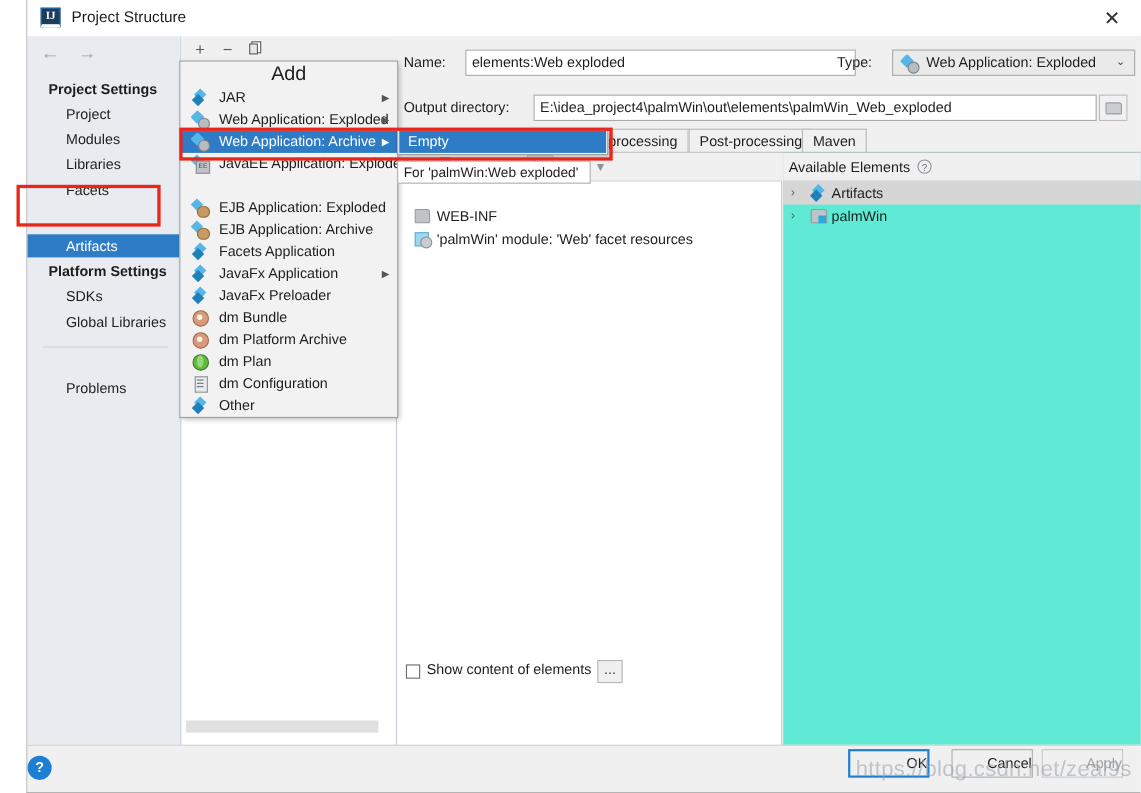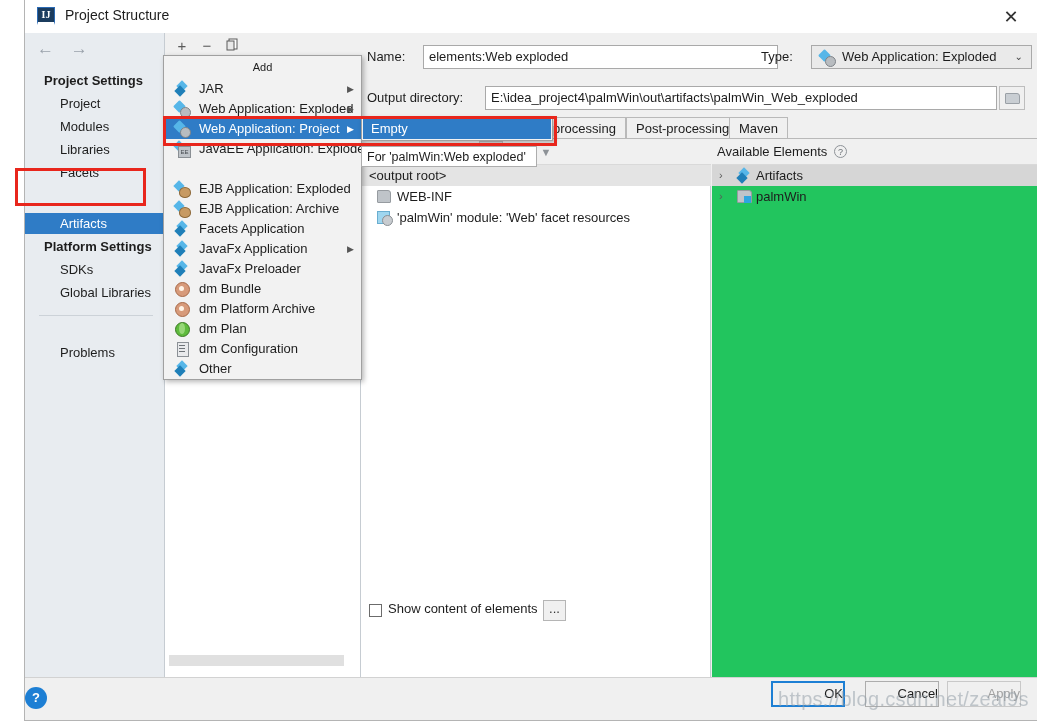--- a/index.html
+++ b/index.html
@@ -99,21 +99,21 @@
 
   
   #add-menu {
     position: absolute; left: 163px; top: 55px; width: 199px; height: 325px;
     background: #f2f2f2; border: 1px solid #a0a0a0;
     box-shadow: 2px 2px 5px rgba(0,0,0,.28);
     z-index: 40;
   }
   #add-menu-title {
     position: absolute; left: 0; top: 0; width: 197px; height: 22px;
-    text-align: center; line-height: 22px; font-size: 11px; color: #1d1d1d;
+    text-align: center; line-height: 22px; font-size: 18px; color: #1d1d1d;
   }
   .menu-item {
     position: absolute; left: 1px; width: 196px; height: 20px;
     line-height: 20px; padding-left: 34px; font-size: 13px; color: #1d1d1d;
     cursor: pointer; white-space: nowrap;
   }
   .menu-item.sel { background: #2f7cc6; color: #ffffff; }
   .menu-item .mi-arrow {
     position: absolute; right: 7px; top: 0; font-size: 9px; color: #555; line-height: 20px;
   }
@@ -270,21 +270,21 @@
     background: #9fd6ef; border: 1px solid #6aaed0;
   }
   .ico-facet::after {
     content: ""; position: absolute; left: 5px; top: 4px; width: 9px; height: 9px;
     border-radius: 50%; background: #c8ccd0; border: 1px solid #8a8f94;
   }
 
   
   #avail-panel {
     position: absolute; left: 351px; top: 106px; width: 326px; height: 539px;
-    background: #22c55e;
+    background: #5eead4;
   }
   #avail-header {
     position: absolute; left: 0; top: 0; width: 326px; height: 26px;
     background: #f0f0f0; font-size: 13px; line-height: 25px; padding-left: 5px;
     border-bottom: 1px solid #d9d9d9;
   }
   #avail-help {
     position: absolute; left: 122px; top: 6px; width: 13px; height: 13px;
     border: 1px solid #8e9398; border-radius: 50%; color: #6b7075;
     font-size: 9px; line-height: 12px; text-align: center; cursor: pointer;
@@ -415,21 +415,21 @@
     <div class="text-input" style="left:62px; top:12px; width:355px">elements:Web exploded</div>
 
     <div class="fld-label" style="left:400px; top:16px">Type:</div>
     <div id="type-select">
       <span id="type-icon" class="mico ico-web"></span>
       <span class="tv">Web Application: Exploded</span>
       <span class="chev">⌄</span>
     </div>
 
     <div class="fld-label" style="left:6px; top:57px">Output directory:</div>
-    <div class="text-input" style="left:124px; top:53px; width:512px">E:\idea_project4\palmWin\out\artifacts\palmWin_Web_exploded</div>
+    <div class="text-input" style="left:124px; top:53px; width:512px">E:\idea_project4\palmWin\out\elements\palmWin_Web_exploded</div>
     <div id="browse-btn">
         <span class="fold"></span>
       </div>
 
     <div id="tabs">
       <div class="tab" style="left:182px">processing</div>
       <div class="tab" style="left:265px">Post-processing</div>
       <div class="tab" style="left:368px">Maven</div>
     </div>
     <div id="tabs-underline"></div>
@@ -448,21 +448,20 @@
           <svg width="20" height="18" viewBox="0 0 20 18" style="margin-left:1px;margin-top:1px">
             <path d="M5 2 V14 M2 11 L5 14 L8 11" stroke="#2f6ea8" stroke-width="2" fill="none"></path>
             <text x="10" y="8" font-size="7" fill="#333" font-family="Liberation Sans">a</text>
             <text x="10" y="16" font-size="7" fill="#333" font-family="Liberation Sans">z</text>
           </svg>
         </div>
         <div class="ttb" style="left:150px; width:18px; font-size:11px; color:#8d9297">▲</div>
         <div class="ttb" style="left:176px; width:18px; font-size:11px; color:#8d9297">▼</div>
       </div>
 
-      <div class="tree-row hdr" style="top:26px">&lt;output root&gt;</div>
 
       <div class="tree-row" style="top:47px; padding-left:36px">
         <span class="tr-ico ico-folder" style="left:16px"></span>
         <span>WEB-INF</span>
       </div>
 
       <div class="tree-row" style="top:68px; padding-left:36px">
         <span class="tr-ico ico-facet" style="left:16px"></span>
         <span>'palmWin' module: 'Web' facet resources</span>
       </div>
@@ -512,21 +511,21 @@
   </div>
 
   <div class="menu-item" style="top:43px">
     <span class="mico ico-web"></span>
     <span>Web Application: Exploded</span>
     <span class="mi-arrow">▶</span>
   </div>
 
   <div class="menu-item sel" style="top:63px">
     <span class="mico ico-web"></span>
-    <span>Web Application: Project</span>
+    <span>Web Application: Archive</span>
     <span class="mi-arrow">▶</span>
   </div>
 
   <div class="menu-item" style="top:83px">
     <span class="mico ico-ee"></span>
     <span>JavaEE Application: Exploded</span>
   </div>
 
 
   <div class="menu-item" style="top:123px">

